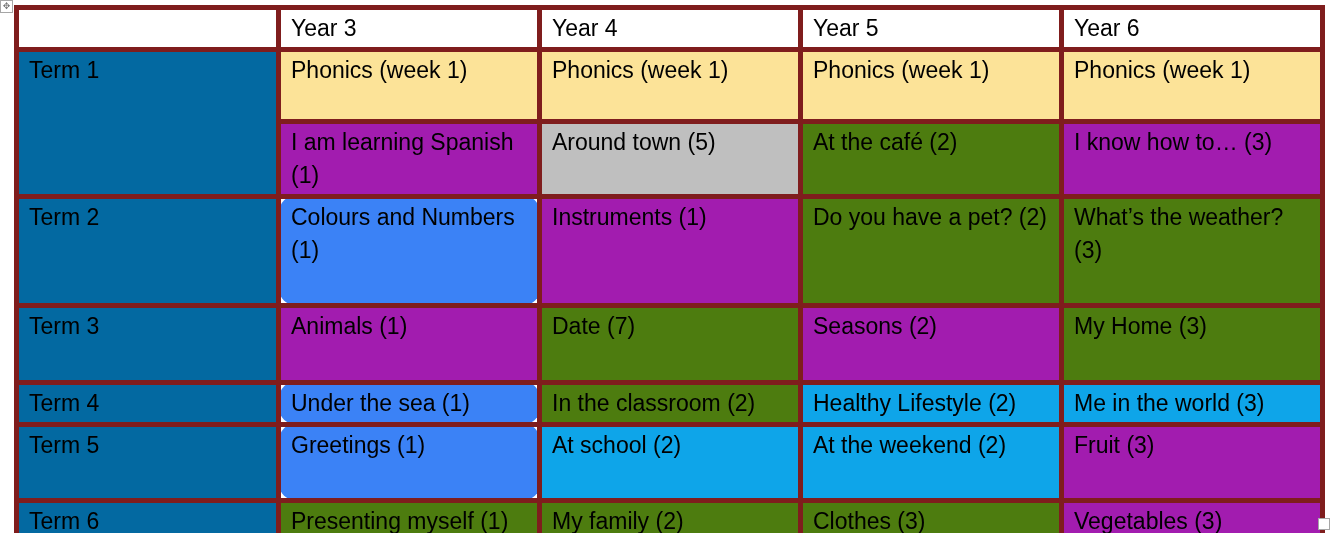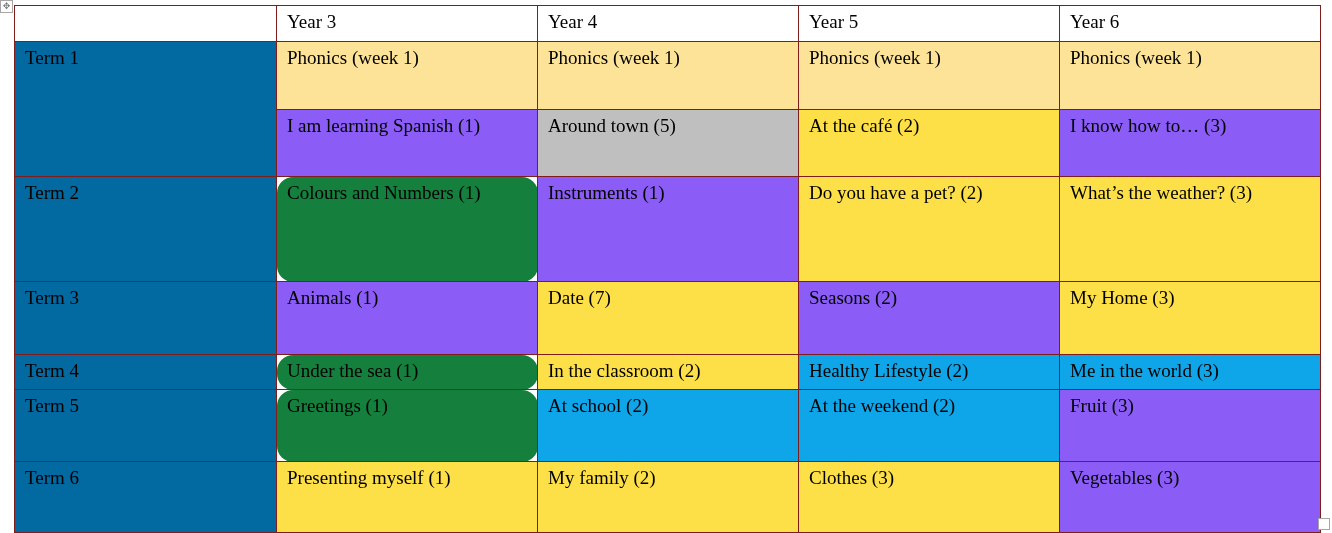--- a/index.html
+++ b/index.html
@@ -18,49 +18,49 @@
   #curriculum-table {
     position: absolute;
     left: 14px;
     top: 5px;
     width: 1306px;
     border-collapse: collapse;
     table-layout: fixed;
   }
 
   #curriculum-table td {
-    border: 1px solid #7f1d1d;
+    border: 5px solid #7f1d1d;
     padding: 2px 8px 2px 10px;
     vertical-align: top;
-    font-size: 19px;
+    font-size: 23px;
     line-height: 1.43;
     color: #000000;
-    font-family: Liberation Serif, serif;
+    font-family: Liberation Sans, sans-serif;
     overflow: hidden;
   }
 
   col.term-col   { width: 262px; }
   col.year-col   { width: 261px; }
 
   
   tr.header-row   td { height: 31px; }
   tr.phonics-row  td { height: 63px; }
   tr.t1b-row      td { height: 62px; }
   tr.t2-row       td { height: 100px; }
   tr.t3-row       td { height: 68px; }
   tr.t4-row       td { height: 30px; }
   tr.t5-row       td { height: 67px; }
   tr.t6-row       td { height: 66px; }
 
   
   .fill-none   { background: #ffffff; }
   .fill-yellow { background: #fce398; }
-  .fill-pink   { background: #8b5cf6; }
-  .fill-purple { background: #15803d; border-radius: 16px; }
-  .fill-blue   { background: #fde047; }
+  .fill-pink   { background: #a21caf; }
+  .fill-purple { background: #3b82f6; border-radius: 16px; }
+  .fill-blue   { background: #4d7c0f; }
   .fill-grey   { background: #bfbfbf; }
   .fill-grey-l { background: #0ea5e9; }
 
   .term-label { background: #0369a1; }
 
   
   .move-handle {
     position: absolute;
     left: 0px;
     top: 0px;

